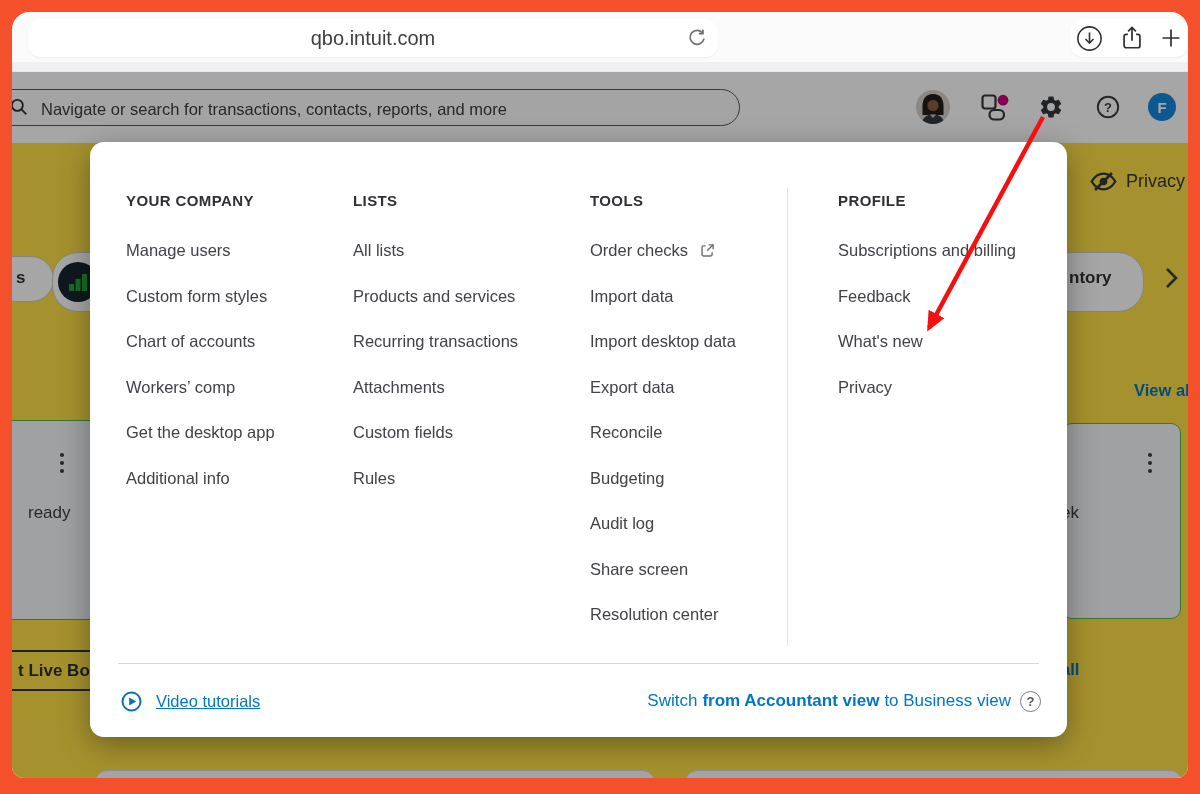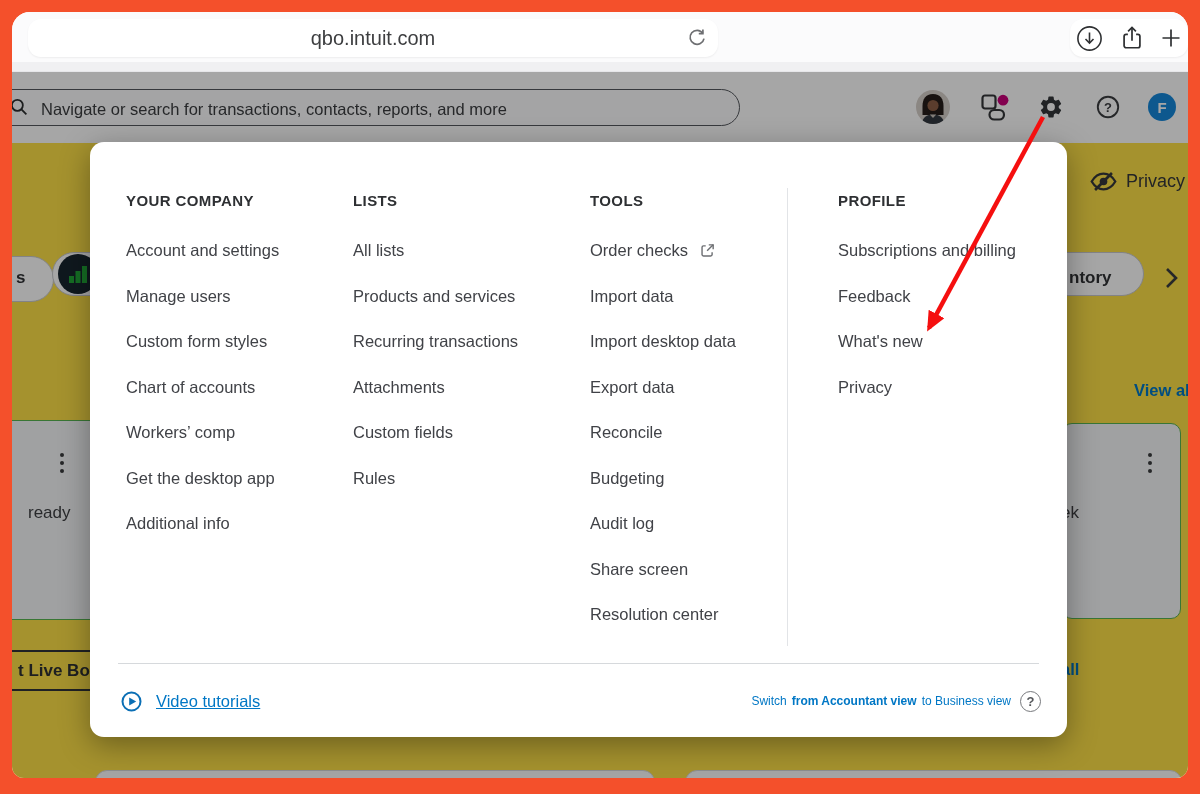--- a/index.html
+++ b/index.html
@@ -26,21 +26,21 @@
   .search-glyph{position:absolute;left:-2px;top:26px;}
   .search-input{position:absolute;left:27px;top:25px;width:600px;height:22px;border:none;outline:none;
                 background:transparent;font-size:16.5px;color:#3b3d40;font-family:inherit;}
   .search-input::placeholder{color:#3b3d40;opacity:1;}
   .hicon{position:absolute;cursor:pointer;}
   .f-avatar{left:1136px;top:21px;width:28px;height:28px;border-radius:50%;background:#1588DB;color:#fff;
             display:flex;align-items:center;justify-content:center;font-weight:bold;font-size:15px;}
   
   .privacy{position:absolute;left:1078px;top:96px;display:flex;align-items:center;gap:9px;
            font-size:18px;color:#36383b;}
-  .pill{position:absolute;height:44px;background:#FFFFFF;border:1px solid #c9cacd;border-radius:26px;box-sizing:border-box;}
+  .pill{position:absolute;height:60px;background:#FFFFFF;border:1px solid #c9cacd;border-radius:26px;box-sizing:border-box;}
   .pill-s{left:-34px;top:184px;width:76px;height:46px;border-radius:23px;}
   .pill-s span{position:absolute;left:37px;top:11px;font-weight:bold;font-size:17px;color:#303235;}
   .pill-logo{left:40px;top:180px;width:130px;display:flex;align-items:center;padding-left:4px;}
   .pill-ntory{left:1016px;top:180px;width:116px;}
   .pill-ntory span{position:absolute;left:40px;top:15px;font-weight:bold;font-size:17px;color:#303235;}
   .chev{position:absolute;left:1146px;top:190px;}
   .view-all{position:absolute;font-weight:bold;font-size:16.5px;color:#0077C5;cursor:pointer;}
   .va-top{left:1122px;top:309px;white-space:nowrap;}
   .va-bottom{left:1049px;top:588px;}
   .gcard{position:absolute;border:1.5px solid #58B552;border-radius:10px;background:#F6F7F9;box-sizing:border-box;}
@@ -67,21 +67,21 @@
   .mcol{position:absolute;top:50px;}
   .mcol-title{font-size:15px;font-weight:bold;letter-spacing:0.4px;color:#2e3033;height:22px;}
   .mitems{margin-top:14px;}
   .mitem{height:45.5px;display:flex;align-items:center;font-size:16.5px;color:#404247;cursor:pointer;white-space:nowrap;}
   .mitem .ext{margin-left:11px;display:inline-flex;}
   .vdiv{position:absolute;left:697px;top:46px;width:1px;height:458px;background:#e2e4e7;}
   .fdiv{position:absolute;left:28px;top:521px;width:921px;height:1px;background:#d6d9dc;}
   .video{position:absolute;left:31px;top:546px;height:26px;display:flex;align-items:center;gap:6px;cursor:pointer;}
   .video span{font-size:16.5px;color:#0077C5;text-decoration:underline;margin-left:8px;}
   .switch{position:absolute;right:26px;top:546px;height:26px;display:flex;align-items:center;gap:5px;
-          font-size:12px;color:#0077C5;cursor:pointer;white-space:nowrap;}
+          font-size:17px;color:#0077C5;cursor:pointer;white-space:nowrap;}
   .switch .b{font-weight:bold;}
   .qmark{width:21px;height:21px;border:1.7px solid #76787c;border-radius:50%;display:flex;align-items:center;
          justify-content:center;font-size:13px;font-weight:bold;color:#55575b;box-sizing:border-box;margin-left:4px;}
   .qmark::after{content:"?";}
   .arrow-layer{position:absolute;inset:0;z-index:30;pointer-events:none;}
 </style>
 </head>
 <body>
 
 <div class="frame">
@@ -211,21 +211,20 @@
       <div class="bcard bcard-left"></div>
       <div class="bcard bcard-right"></div>
 
       <div class="dim"></div>
 
       <div class="modal">
 
         <div class="mcol" style="left:36px;">
           <div class="mcol-title">YOUR COMPANY</div>
           <div class="mitems">
-            <div class="mitem">Account and settings</div>
             <div class="mitem">Manage users</div>
             <div class="mitem">Custom form styles</div>
             <div class="mitem">Chart of accounts</div>
             <div class="mitem">Workers’ comp</div>
             <div class="mitem">Get the desktop app</div>
             <div class="mitem">Additional info</div>
           </div>
         </div>
 
         <div class="mcol" style="left:263px;">

